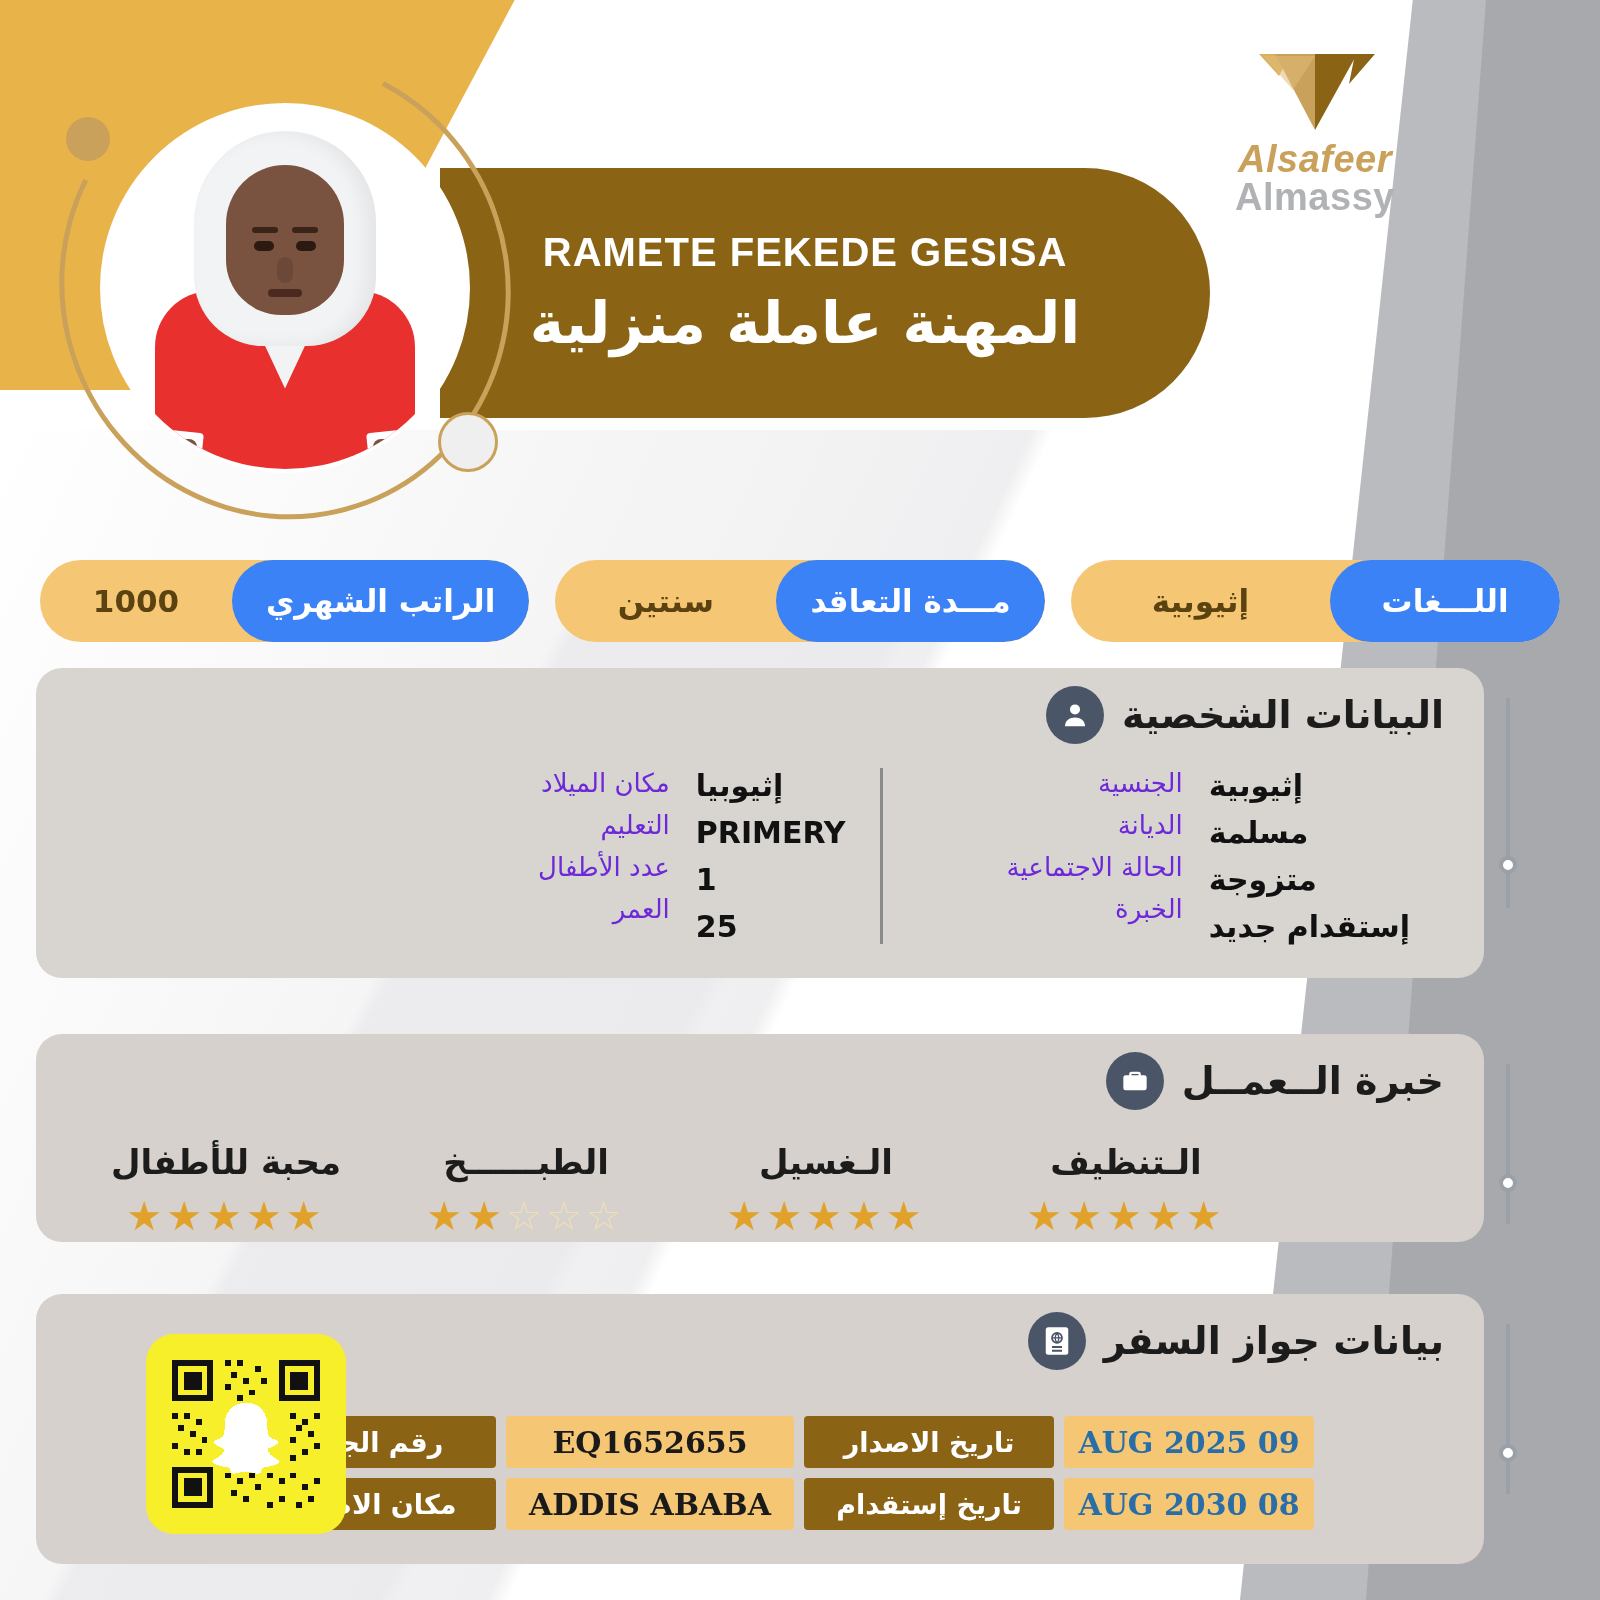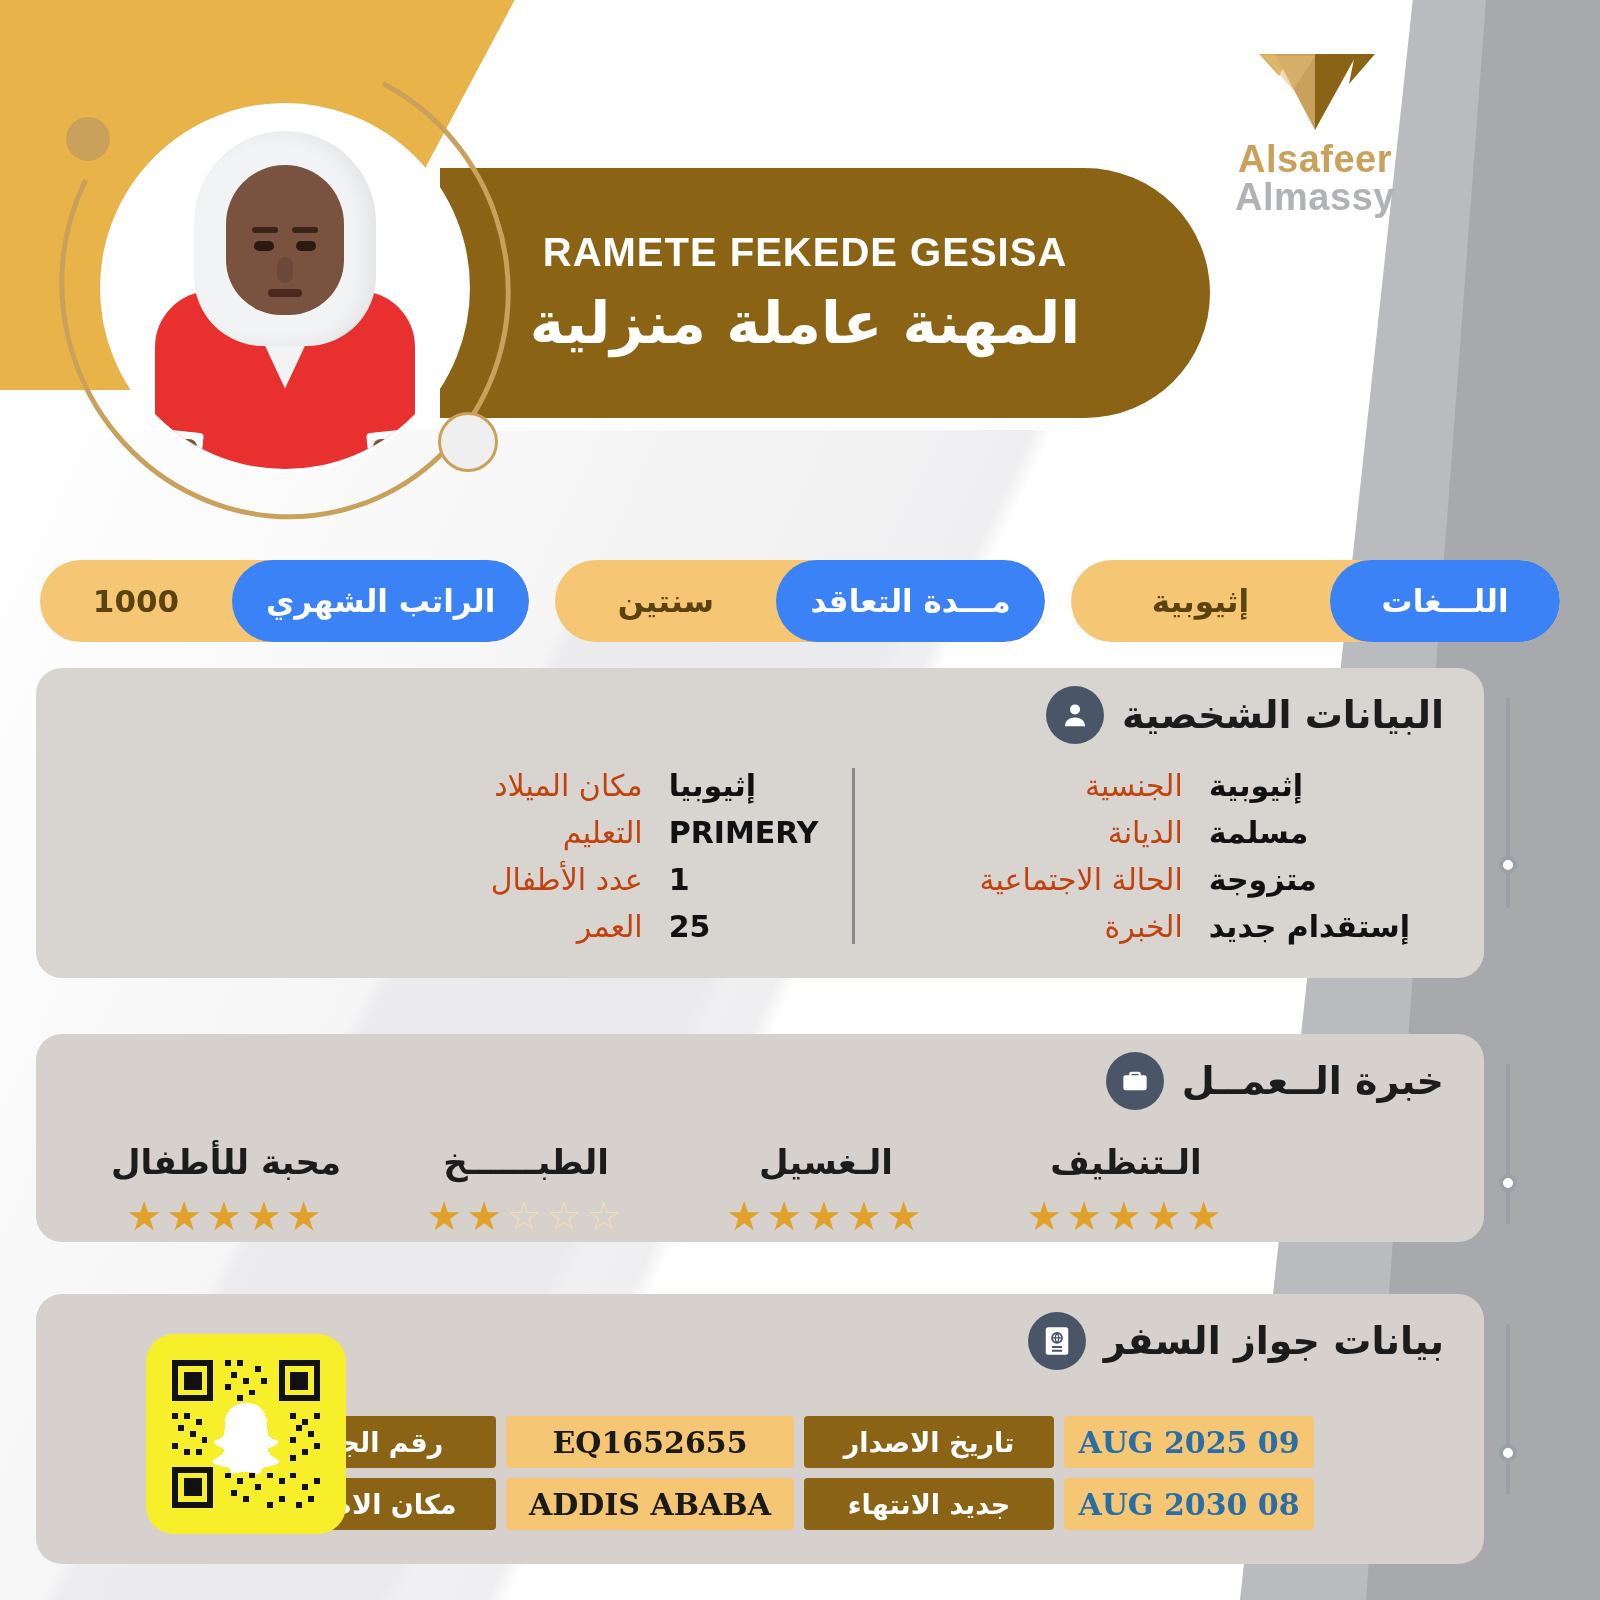--- a/index.html
+++ b/index.html
@@ -53,21 +53,21 @@
 
   
   .logo {
     position: absolute; right: 160px; top: 38px;
     width: 250px; text-align: center; z-index: 5;
   }
   .logo-mark { width: 140px; height: 96px; margin: 0 auto; display:block; }
   .logo-text { margin-top: 6px; line-height: 1.0; }
   .logo-text .l1 {
     font-size: 38px; font-weight: bold; color: #c9a15a;
-    font-family: "Liberation Sans", sans-serif; letter-spacing: .5px;
+    font-family: "Liberation Sans", sans-serif; letter-spacing: .5px; font-style: italic;
   }
   .logo-text .l2 {
     font-size: 38px; font-weight: bold; color: #b0b2b6;
     font-family: "Liberation Sans", sans-serif; letter-spacing: .5px;
   }
 
   
   .photo-wrap { position: absolute; right: 1090px; top: 55px; width: 450px; height: 465px; z-index: 4; }
   .ring-arc {
     position: absolute; inset: 0;
@@ -197,21 +197,21 @@
   .pd-wrap {
     position: absolute; right: 40px; left: 40px; top: 100px;
     display: flex; flex-direction: row; justify-content: flex-start; gap: 0;
   }
   .pd-col {
     display: flex; flex-direction: row-reverse; gap: 26px;
     padding: 0 34px;
   }
   .pd-col + .pd-col { border-right: 3px solid #8a8a8a; }
   .pd-keys, .pd-vals { display: flex; flex-direction: column; gap: 12px; }
-  .pd-keys div { font-size: 30px; color: #c2410c; text-align: right; }
+  .pd-keys div { font-size: 26px; color: #6d28d9; text-align: right; }
   .pd-vals div { font-size: 30px; color: #111111; font-weight: bold; text-align: left; }
   .pd-col.c2 { margin-right: 90px; }
 
   
   .skills {
     position: absolute; left: 40px; right: 40px; top: 108px;
     display: flex; flex-direction: row-reverse; justify-content: flex-start; align-items: flex-start;
   }
   .skill { text-align: center; width: 300px; }
   .skill .nm { font-size: 34px; font-weight: bold; color: #1c1c1c; letter-spacing: 1px; }
@@ -416,21 +416,21 @@
 
     <div class="pp-table">
       <div class="pp-row">
         <div class="pp-date">09 AUG 2025</div>
         <div class="pp-key">تاريخ الاصدار</div>
         <div class="pp-val wide">EQ1652655</div>
         <div class="pp-key">رقم الجواز</div>
       </div>
       <div class="pp-row">
         <div class="pp-date">08 AUG 2030</div>
-        <div class="pp-key">جديد الانتهاء</div>
+        <div class="pp-key">تاريخ إستقدام</div>
         <div class="pp-val wide">ADDIS ABABA</div>
         <div class="pp-key">مكان الاصدار</div>
       </div>
     </div>
 
     <div class="qr">
       <svg viewBox="0 0 29 29" shape-rendering="crispEdges">
         <rect width="29" height="29" fill="#f7ef2a"></rect>
         <g fill="#111111">
 

